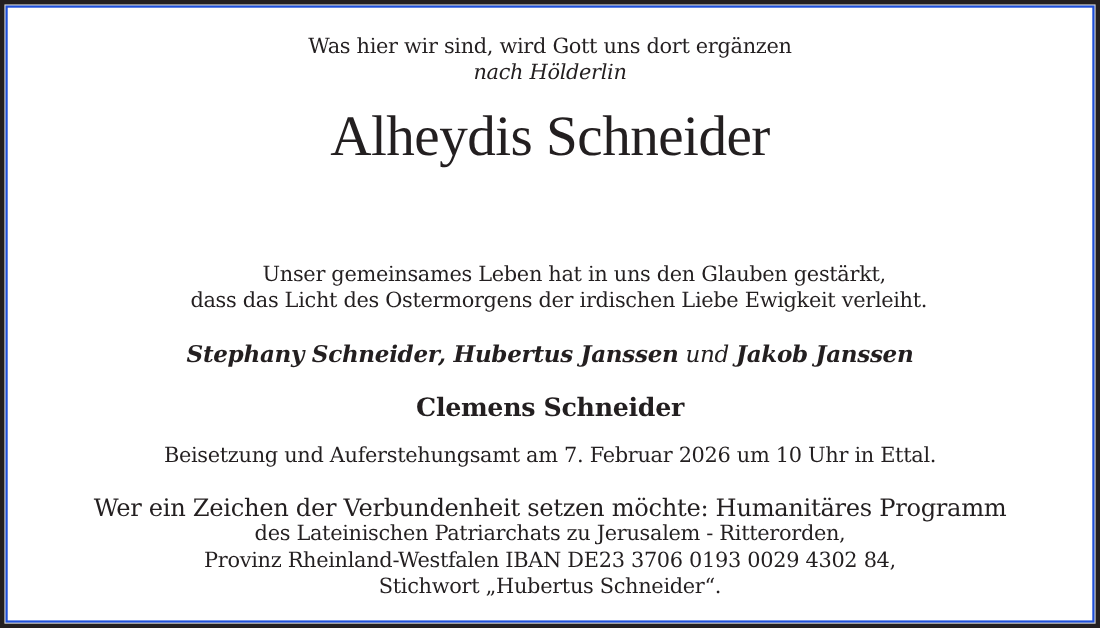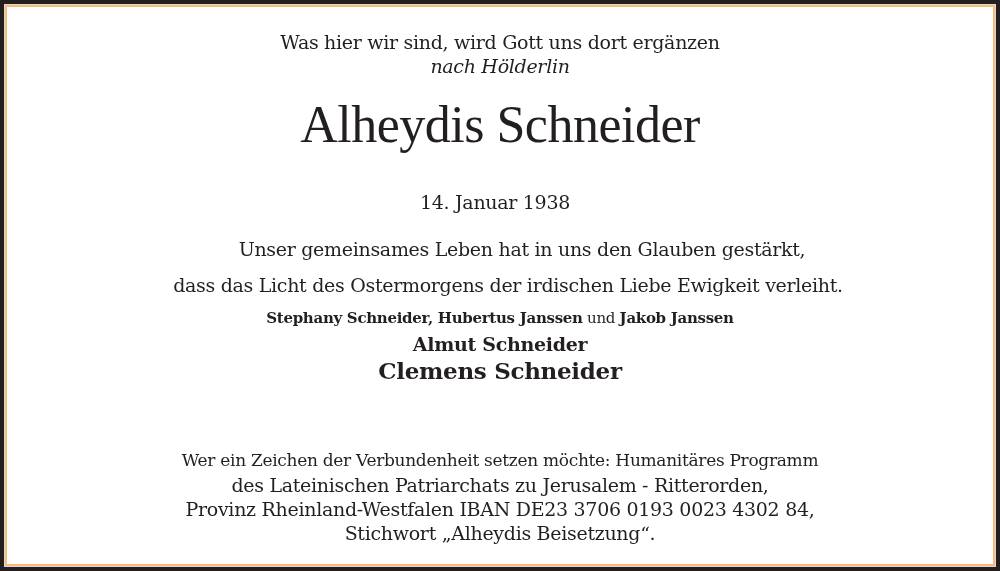--- a/index.html
+++ b/index.html
@@ -24,21 +24,21 @@
       width: 100%;
       height: 100%;
       box-sizing: border-box;
       background: #d8d8d8;
       padding: 1px;
     }
     .frame-inner {
       width: 100%;
       height: 100%;
       box-sizing: border-box;
-      background: #fdba74;
+      background: #1d4ed8;
       padding: 2px;
     }
     .page {
       position: relative;
       width: 100%;
       height: 100%;
       box-sizing: border-box;
       background: #ffffff;
       color: #231f20;
       font-family: "DejaVu Serif", "Liberation Serif", serif;
@@ -83,29 +83,30 @@
     }
     .dates span { display: inline-block; }
     .dates .birth { margin-left: -10px; }
     .verse-1 {
       top: 233px;
       font-size: 19px;
       letter-spacing: -0.3px;
       margin-left: 44px;
     }
     .verse-2 {
-      top: 269px;
+      top: 257px;
       font-size: 19px;
       letter-spacing: -0.3px;
       margin-left: 16px;
     }
     .mourners-1 {
       top: 304px;
-      font-size: 15px;
+      font-size: 21px;
       letter-spacing: -0.3px;
+      font-style: italic;
     }
     .mourners-2 {
       top: 328px;
       font-size: 19px;
       font-weight: bold;
       letter-spacing: -0.3px;
     }
     .mourners-3 {
       top: 352px;
       font-size: 23px;
@@ -113,21 +114,21 @@
       letter-spacing: -0.3px;
     }
     .bold { font-weight: bold; }
     .funeral {
       top: 398px;
       font-size: 19px;
       letter-spacing: -0.3px;
     }
     .donation-1 {
       top: 445px;
-      font-size: 17px;
+      font-size: 22px;
       letter-spacing: -0.3px;
     }
     .donation-2 {
       top: 469px;
       font-size: 19px;
       letter-spacing: -0.3px;
     }
     .donation-3 {
       top: 493px;
       font-size: 19px;
@@ -146,34 +147,33 @@
   <div class="frame-gap">
     <div class="frame-inner">
       <div class="page">
 
         <div class="line motto">Was hier wir sind, wird Gott uns dort ergänzen</div>
         <div class="line deceased-name">Alheydis Schneider</div>
 
         <div class="line motto-source">nach Hölderlin</div>
 
         <div class="line dates">
-          <span class="birth">14. Januar 1938</span>
         </div>
 
         <div class="line verse-1">Unser gemeinsames Leben hat in uns den Glauben gestärkt,</div>
         <div class="line verse-2">dass das Licht des Ostermorgens der irdischen Liebe Ewigkeit verleiht.</div>
 
         <div class="line mourners-1">
           <span class="bold">Stephany Schneider, Hubertus Janssen</span><span style="white-space:pre"> und </span><span class="bold">Jakob Janssen</span>
         </div>
-        <div class="line mourners-2">Almut Schneider</div>
         <div class="line mourners-3">Clemens Schneider</div>
 
+        <div class="line funeral">Beisetzung und Auferstehungsamt am 7. Februar 2026 um 10 Uhr in Ettal.</div>
 
         <div class="line donation-1">Wer ein Zeichen der Verbundenheit setzen möchte: Humanitäres Programm</div>
         <div class="line donation-2">des Lateinischen Patriarchats zu Jerusalem - Ritterorden,</div>
-        <div class="line donation-3">Provinz Rheinland-Westfalen IBAN DE23 3706 0193 0023 4302 84,</div>
-        <div class="line donation-4">Stichwort „Alheydis Beisetzung“.</div>
+        <div class="line donation-3">Provinz Rheinland-Westfalen IBAN DE23 3706 0193 0029 4302 84,</div>
+        <div class="line donation-4">Stichwort „Hubertus Schneider“.</div>
 
       </div>
     </div>
   </div>
 </div>
 
 </body></html>

